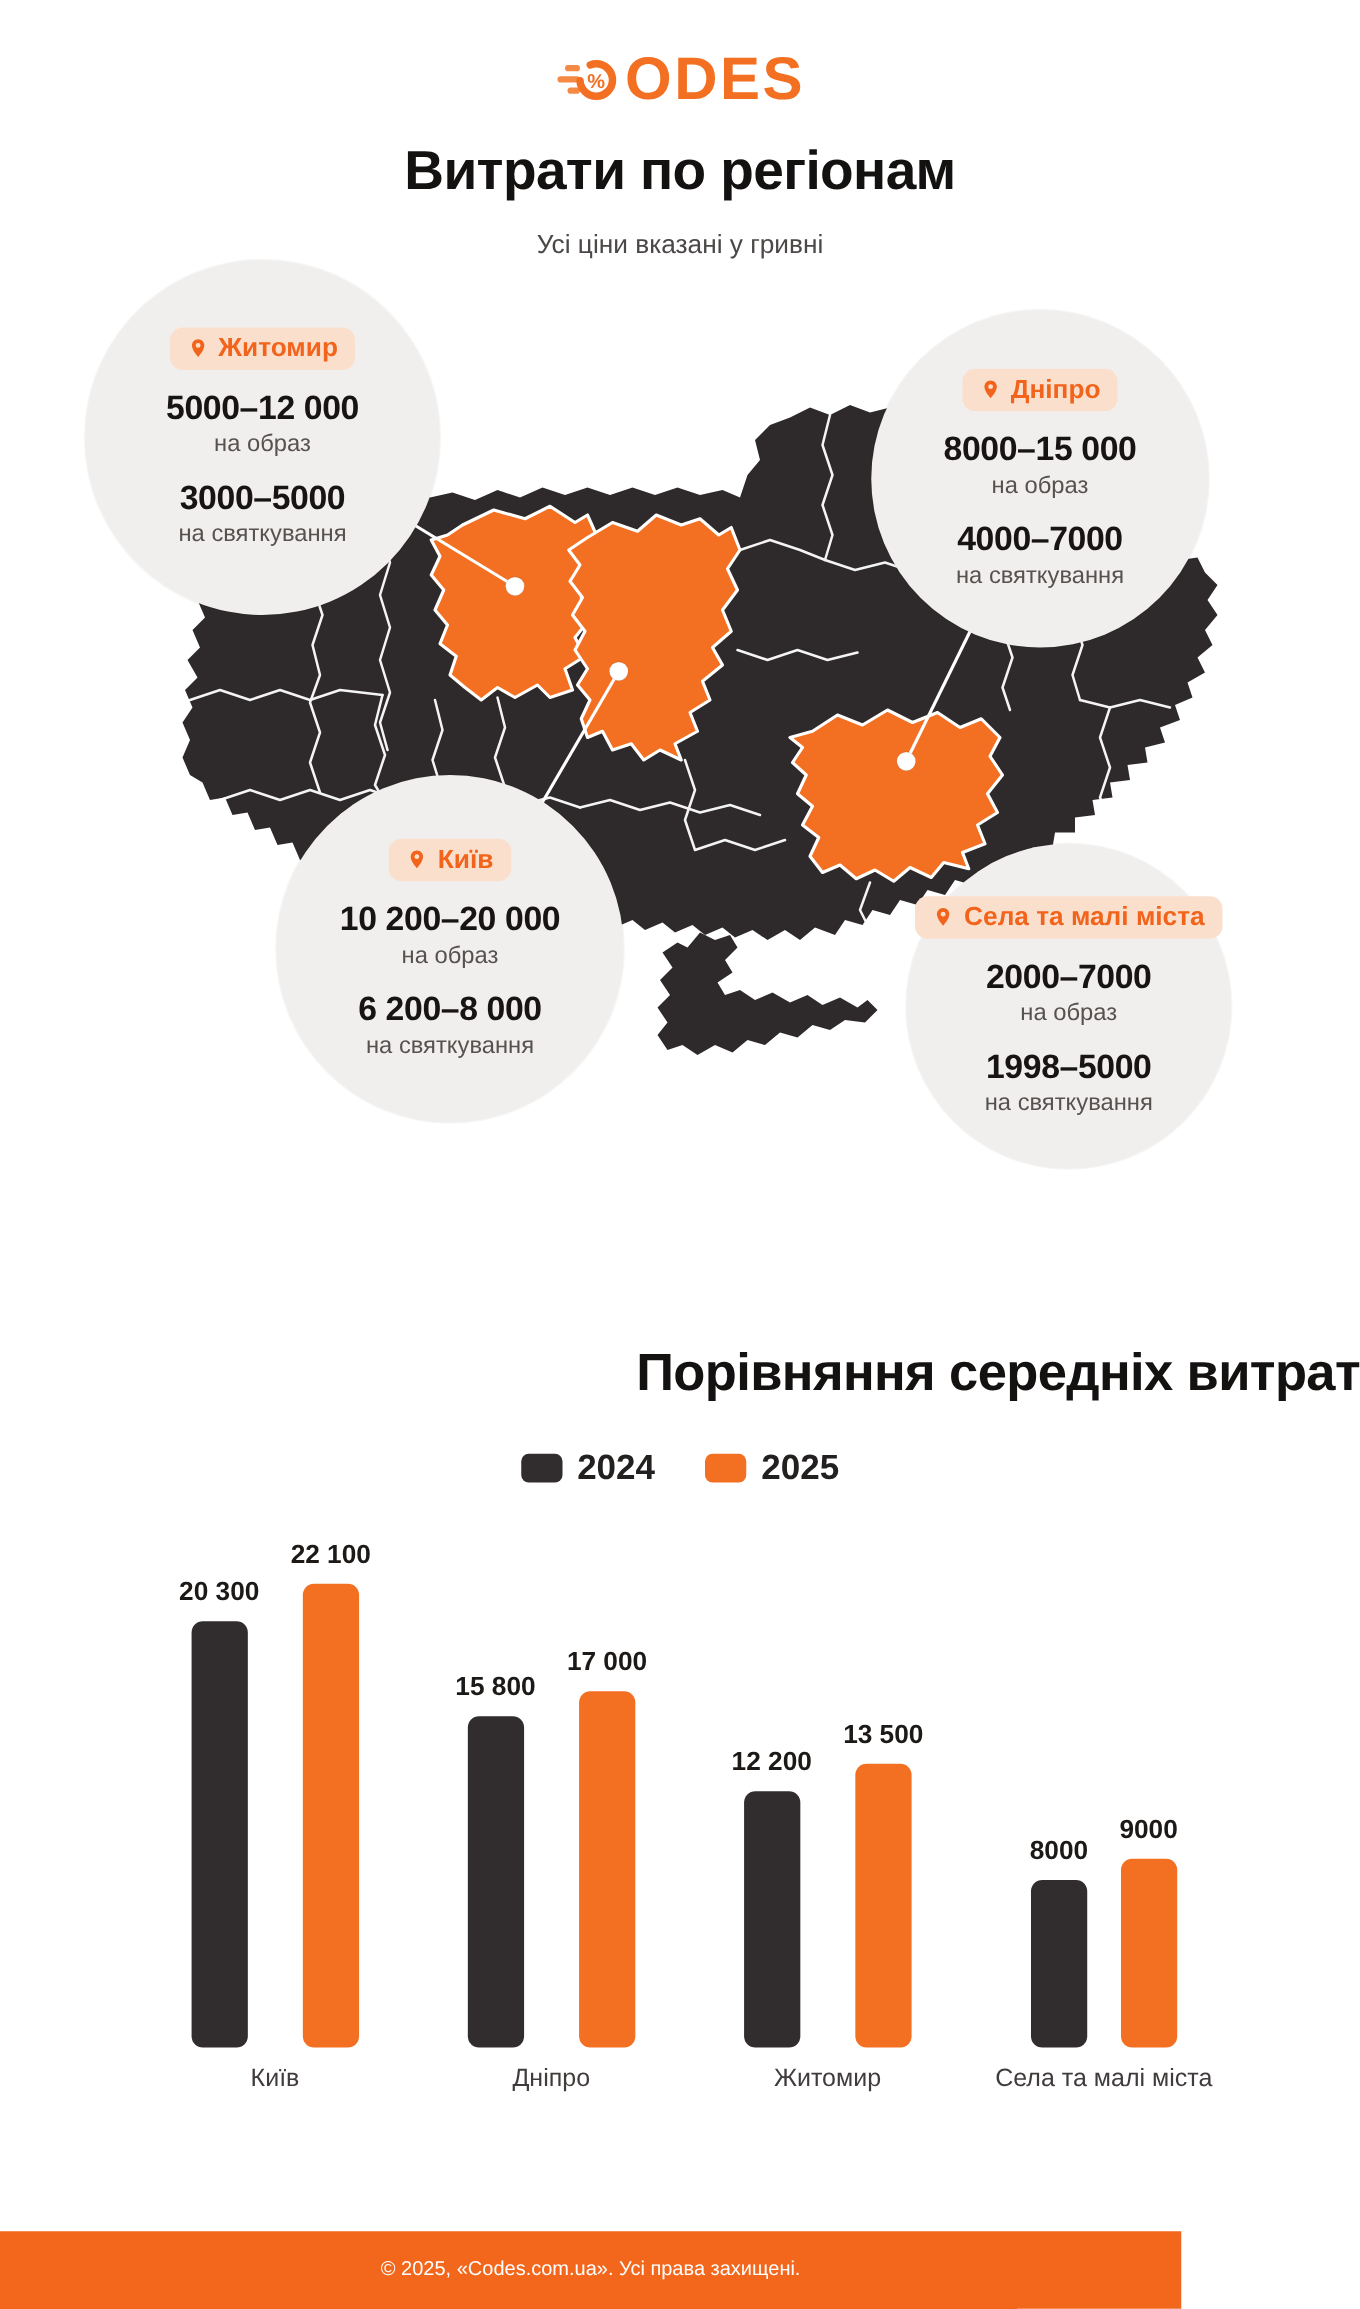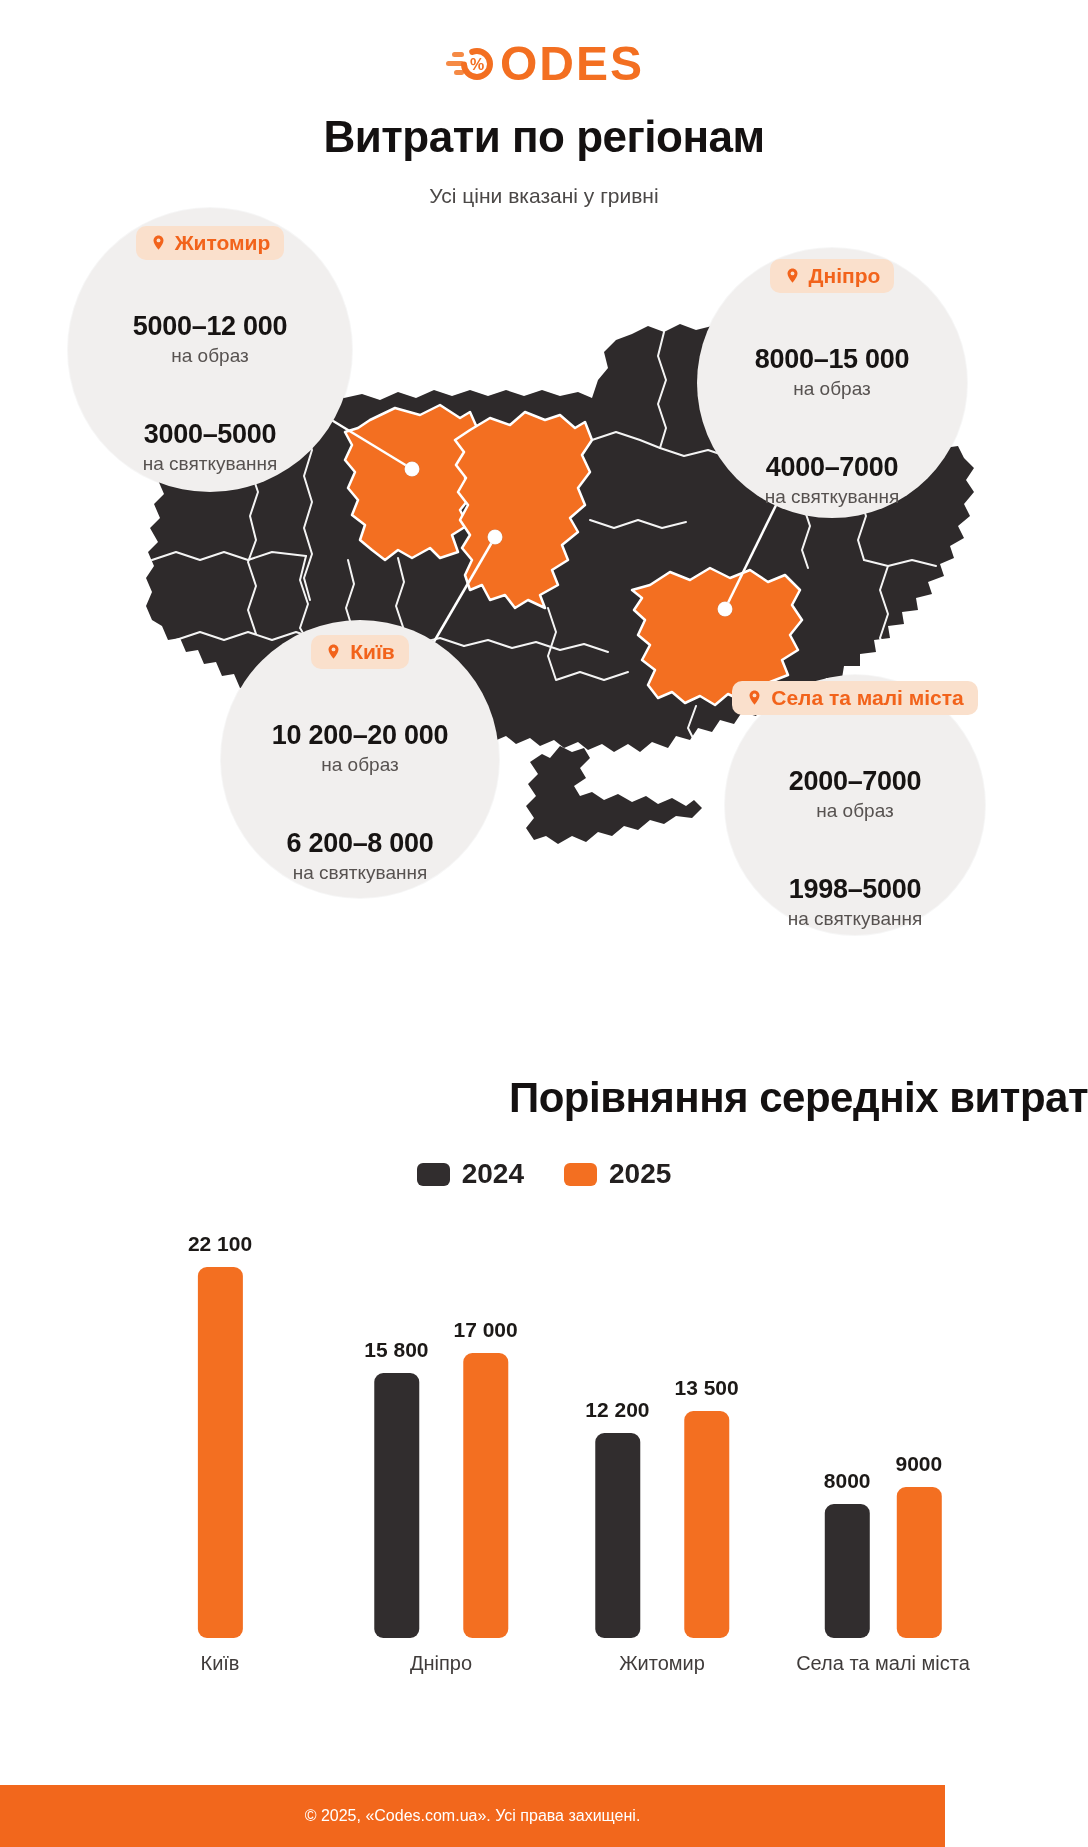--- a/index.html
+++ b/index.html
@@ -18,21 +18,21 @@
   
   #map-svg{position:absolute;left:0;top:0;}
 
   
   .bubble{position:absolute;border-radius:50%;background:var(--bubble-bg,#F1EFEE);
         display:flex;flex-direction:column;align-items:center;justify-content:center;
         text-align:center;box-shadow:0 0 0 1px rgba(0,0,0,0.035);}
   .badge{display:inline-flex;align-items:center;gap:8px;background:var(--badge-bg,#FAE0CC);
         color:var(--badge-text,#F2631B);font-size:21px;font-weight:700;
         padding:5px 14px;border-radius:10px;margin-bottom:15px;white-space:nowrap;}
-  .range{font-size:27px;font-weight:700;color:#171413;letter-spacing:-0.3px;white-space:nowrap;margin-top:36px;}
+  .range{font-size:27px;font-weight:700;color:#171413;letter-spacing:-0.3px;white-space:nowrap;}
   .sub{font-size:19px;color:#575250;margin-top:3px;margin-bottom:16px;}
   .sub.last{margin-bottom:0;}
 
   
   .chart-title{position:absolute;top:1074px;left:0;right:0;text-align:right;
         font-size:42px;font-weight:700;letter-spacing:-0.5px;color:#141111;}
   .legend{position:absolute;top:1158px;left:0;right:0;display:flex;justify-content:center;
         gap:40px;font-size:28px;font-weight:600;color:#232020;}
   .legend-item{display:flex;align-items:center;}
   .swatch{width:33px;height:23px;border-radius:6px;display:inline-block;margin-right:12px;}
@@ -217,20 +217,24 @@
     <span>2024</span>
   </div>
   <div class="legend-item">
     <span class="swatch" style="background: rgb(243, 111, 33);"></span>
     <span>2025</span>
   </div>
 </div>
 
 <div class="bar-group" style="left:220px">
   <div class="bar-col">
+    <div class="bar-value">20 300</div>
+    <div class="bar" style="height: 341px; background: rgb(49, 45, 46);"></div>
+  </div>
+  <div class="bar-col">
     <div class="bar-value">22 100</div>
     <div class="bar" style="height: 371px; background: rgb(243, 111, 33);"></div>
   </div>
 </div>
 
 <div class="bar-group" style="left:441px">
   <div class="bar-col">
     <div class="bar-value">15 800</div>
     <div class="bar" style="height: 265px; background: rgb(49, 45, 46);"></div>
   </div>

